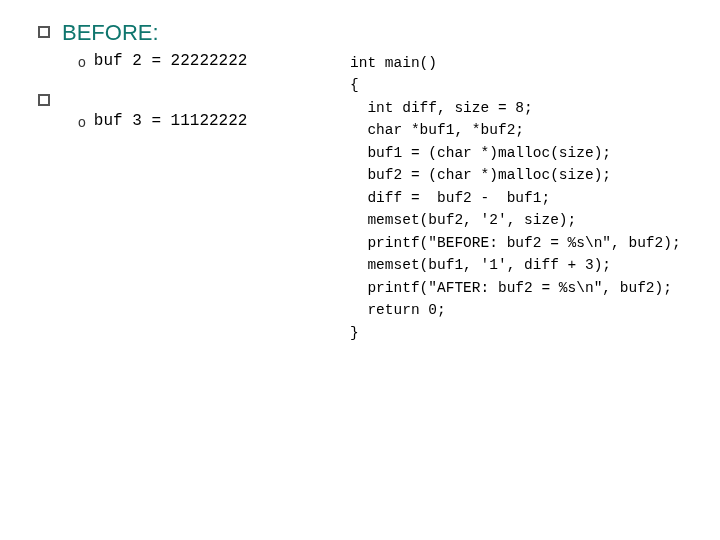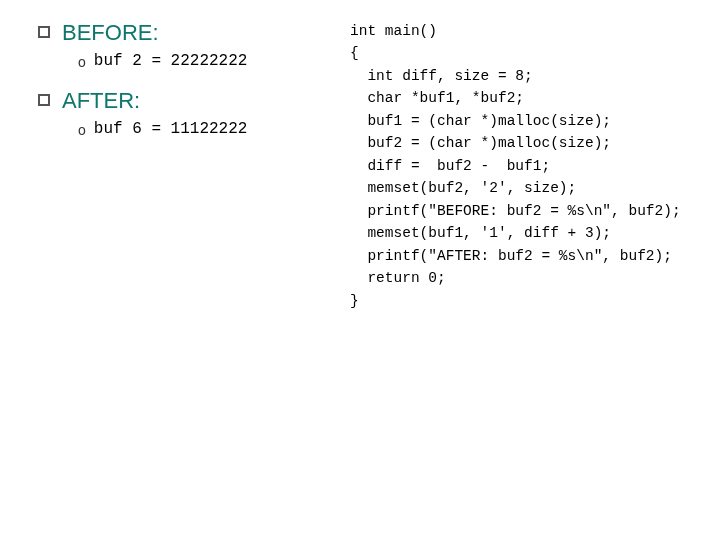--- a/index.html
+++ b/index.html
@@ -73,45 +73,45 @@
     font-family: Liberation Mono, monospace;
     font-size: 16px;
     color: #000;
   }
   .code {
     font-family: "Courier New", Courier, monospace;
     font-size: 14.5px;
     line-height: 1.55;
     color: #000;
     white-space: pre;
+    margin-top: 32px;
   }
 </style>
 </head>
 <body>
 
 <div class="slide">
   <div class="content">
     <div class="left">
 
       <div class="bullet-item">
         <div class="square-bullet"></div>
         <div class="bullet-label">BEFORE:</div>
       </div>
       <div class="sub-item">
         <div class="o-bullet">o</div>
         <div class="sub-label">buf 2 = 22222222</div>
       </div>
 
       <div class="bullet-item">
         <div class="square-bullet"></div>
-        <div class="bullet-label">AFTER:</div>
       </div>
       <div class="sub-item">
         <div class="o-bullet">o</div>
-        <div class="sub-label">buf 6 = 11122222</div>
+        <div class="sub-label">buf 3 = 11122222</div>
       </div>
 
     </div>
     <div class="right">
       <div class="code">int main()
 {
   int diff, size = 8;
   char *buf1, *buf2;
   buf1 = (char *)malloc(size);
   buf2 = (char *)malloc(size);

